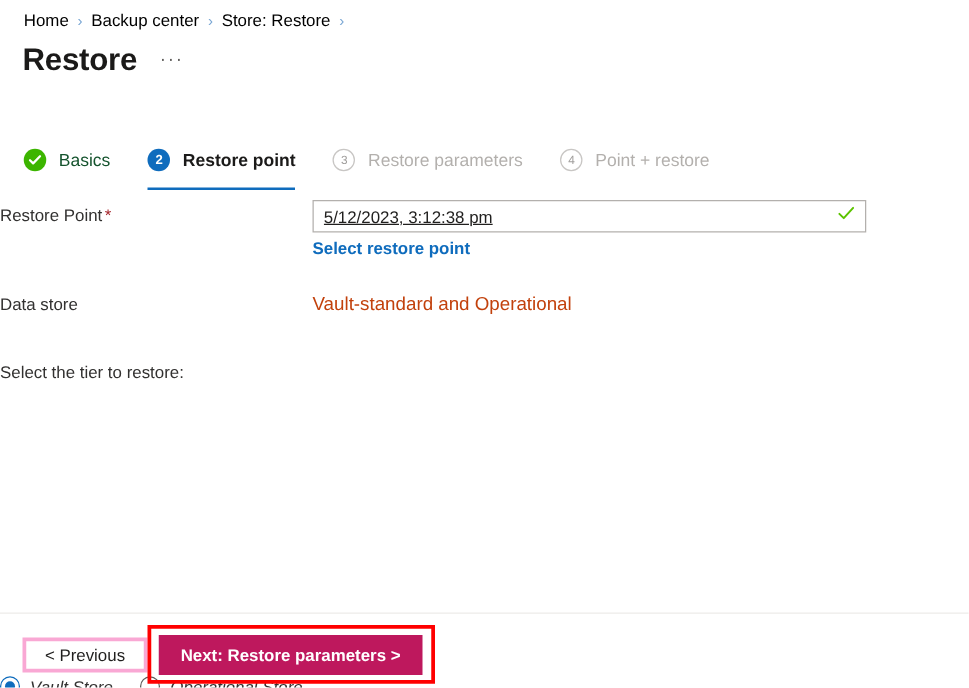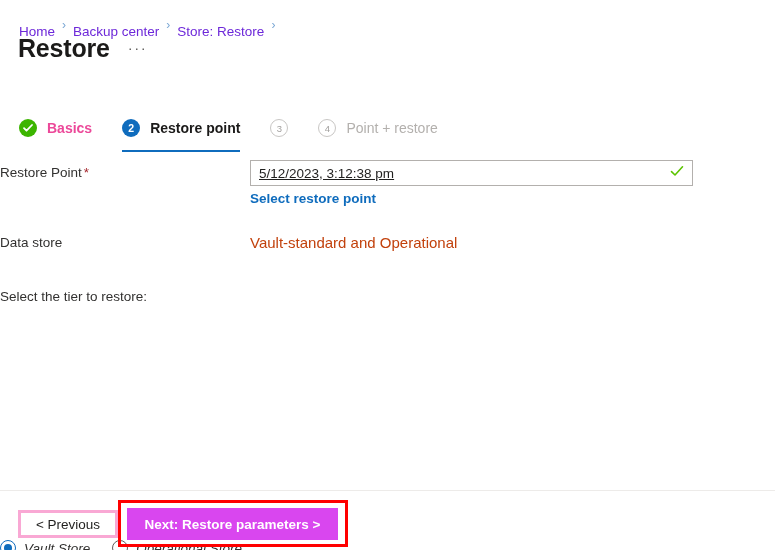--- a/index.html
+++ b/index.html
@@ -22,24 +22,23 @@
     position: absolute;
     left: 19px;
     top: 8px;
     display: flex;
     align-items: center;
     font-size: 13.5px;
     line-height: 18px;
     white-space: nowrap;
   }
   .bc-link {
-    color: #6d28d9;
+    color: #000000;
     text-decoration: none;
     cursor: pointer;
-    margin-top: 15px;
   }
   .bc-sep {
     color: #7aa7d4;
     margin: 0 7px;
     font-size: 12px;
     user-select: none;
   }
 
   
   .title-row {
@@ -84,21 +83,21 @@
     cursor: pointer;
     position: relative;
     padding-bottom: 8px;
   }
   .tab-label {
     font-size: 14px;
     margin-left: 10px;
     white-space: nowrap;
     line-height: 18px;
   }
-  .tab.done .tab-label { color: #ec4899; font-weight: 700; }
+  .tab.done .tab-label { color: #14532d; font-weight: 400; }
   .tab.active .tab-label { color: #1b1a19; font-weight: 700; }
   .tab.upcoming .tab-label { color: #b3b0ad; font-weight: 400; }
 
   .tab-underline {
     position: absolute;
     left: 0; right: 0; bottom: 0;
     height: 2px;
     background: #0f6cbd;
   }
 
@@ -283,21 +282,21 @@
     border: 3px solid #ff0000;
     pointer-events: none;
   }
   .btn-next {
     position: absolute;
     left: 127px;
     top: 508px;
     width: 211px;
     height: 32px;
     box-sizing: border-box;
-    background: #d946ef;
+    background: #be185d;
     border: 0;
     color: #ffffff;
     font-family: "Liberation Sans", sans-serif;
     font-size: 13.5px;
     font-weight: 700;
     cursor: pointer;
     padding: 0;
   }
 </style>
 </head>
@@ -329,20 +328,21 @@
   </div>
 
   <div class="tab active">
     <span class="step-badge blue">2</span>
     <span class="tab-label">Restore point</span>
     <span class="tab-underline"></span>
   </div>
 
   <div class="tab upcoming">
     <span class="step-badge gray">3</span>
+    <span class="tab-label">Restore parameters</span>
   </div>
 
   <div class="tab upcoming">
     <span class="step-badge gray">4</span>
     <span class="tab-label">Point + restore</span>
   </div>
 
 </div>
 
 <div class="form">

